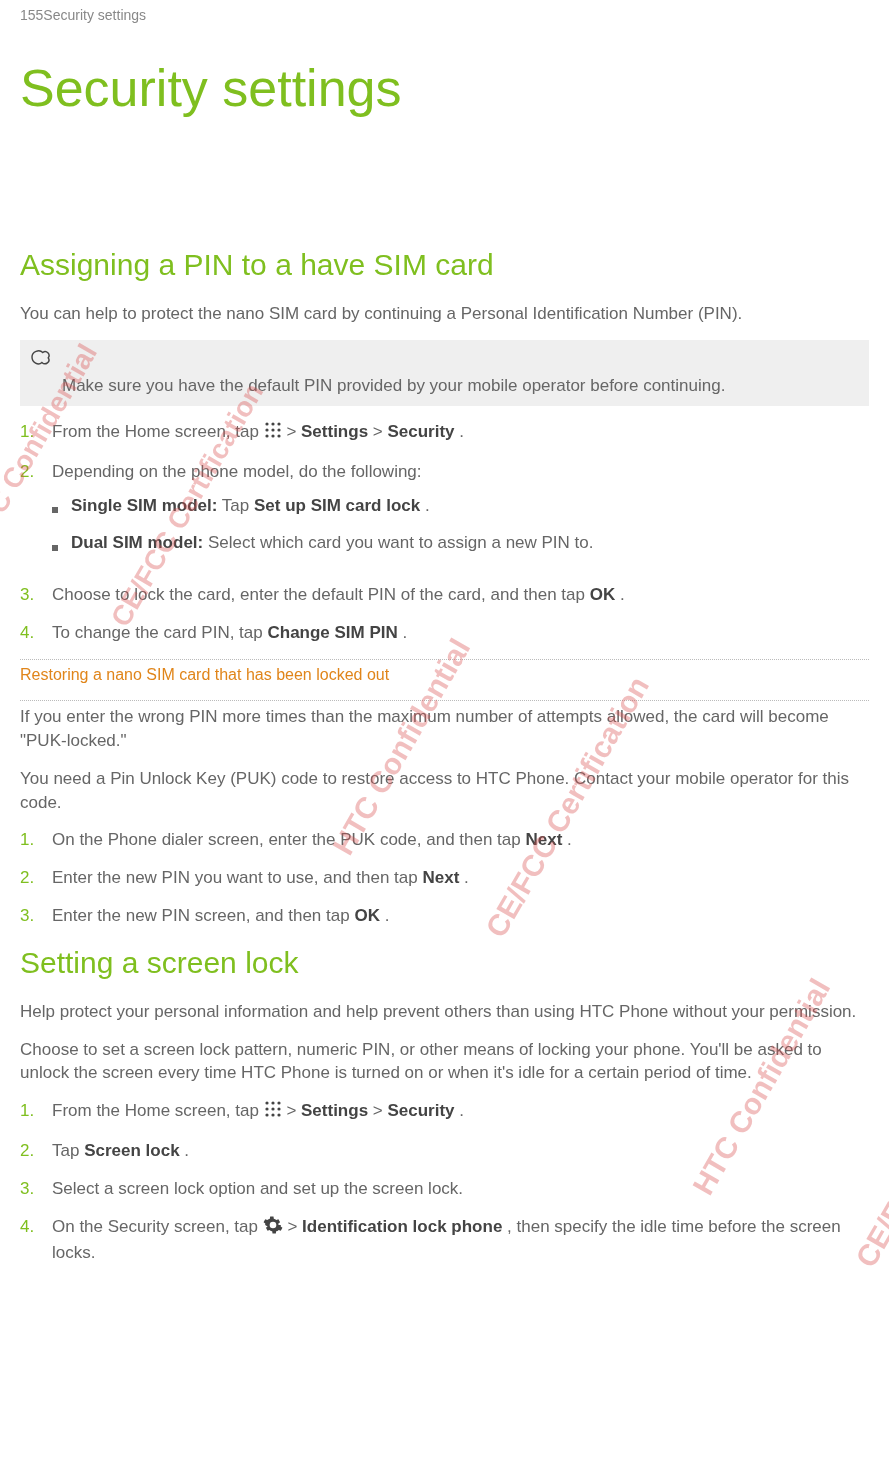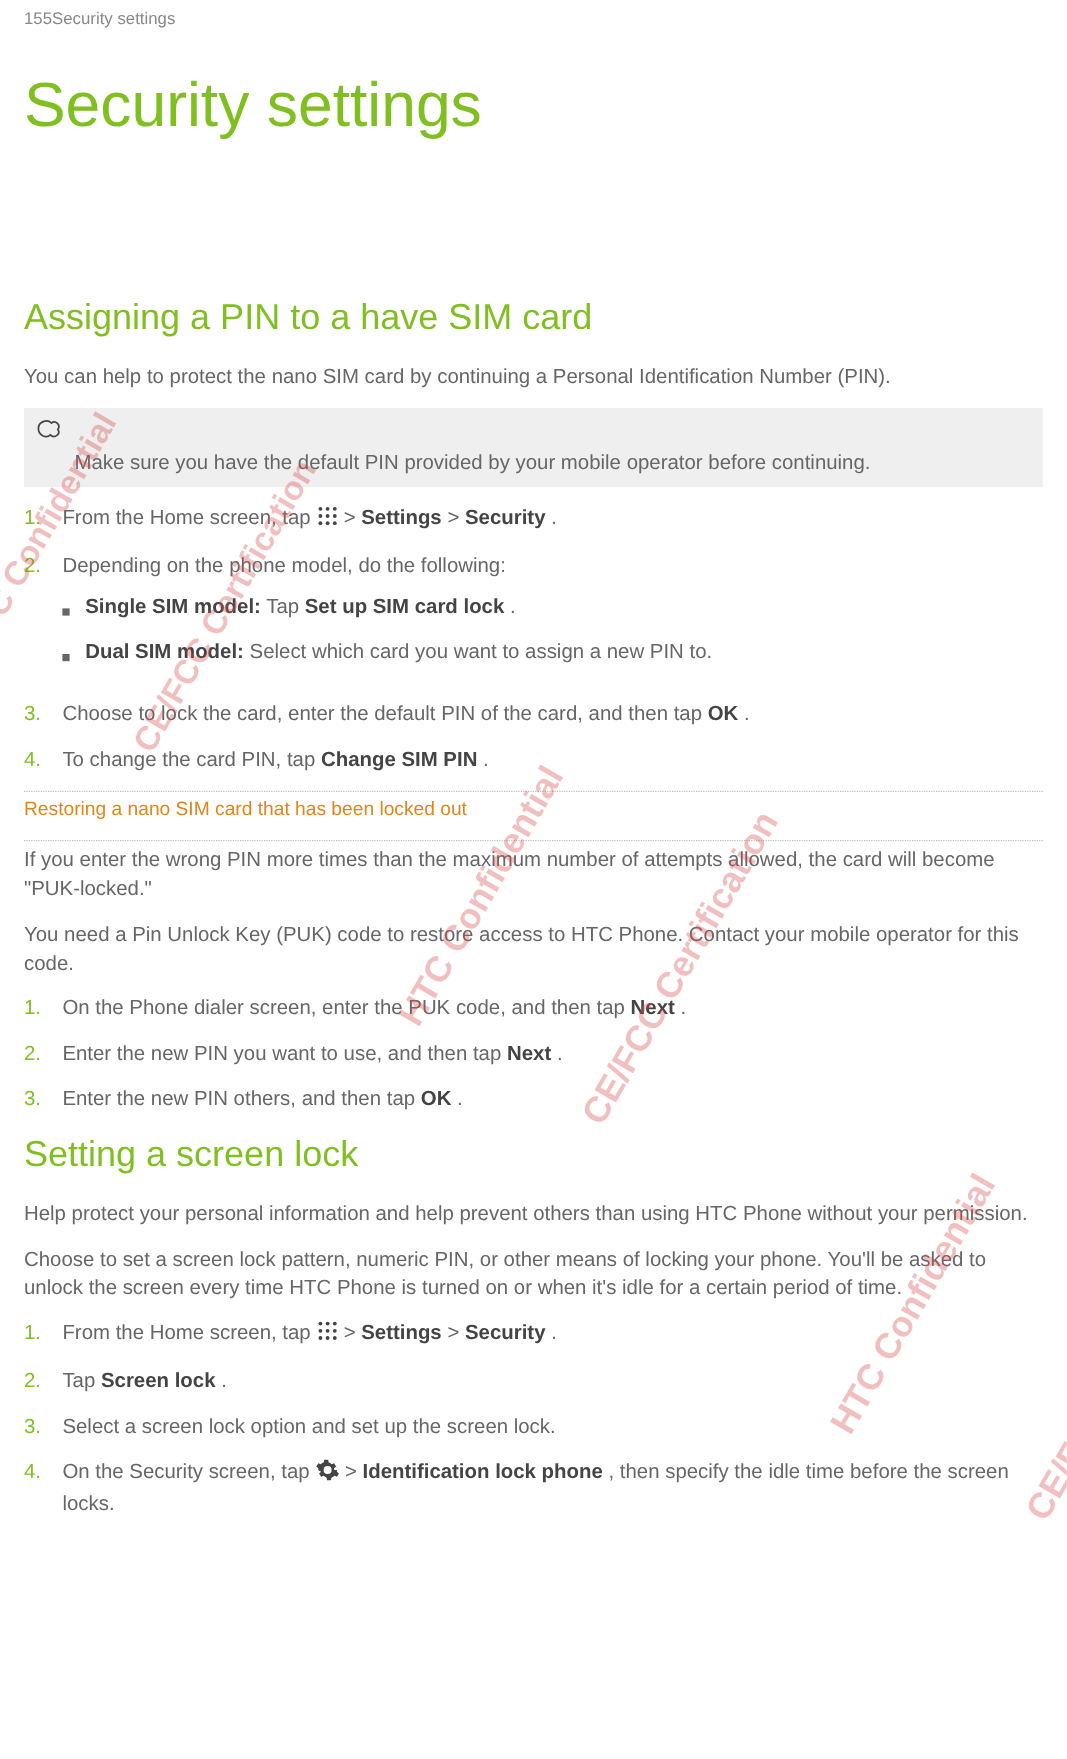--- a/index.html
+++ b/index.html
@@ -275,21 +275,21 @@
       <span class="step-num">2.</span>
       <span>
         <span>Enter the new PIN you want to use, and then tap </span>
         <span class="strong">Next</span>
         <span>.</span>
       </span>
     </li>
     <li>
       <span class="step-num">3.</span>
       <span>
-        <span>Enter the new PIN others, and then tap </span>
+        <span>Enter the new PIN screen, and then tap </span>
         <span class="strong">OK</span>
         <span>.</span>
       </span>
     </li>
   </ol>
 
   <h2 class="h2">Setting a screen lock</h2>
   <p class="body-text">Help protect your personal information and help prevent others than using HTC Phone without your permission.</p>
   <p class="body-text">Choose to set a screen lock pattern, numeric PIN, or other means of locking your phone. You'll be asked to unlock the screen every time HTC Phone is turned on or when it's idle for a certain period of time.</p>
 

